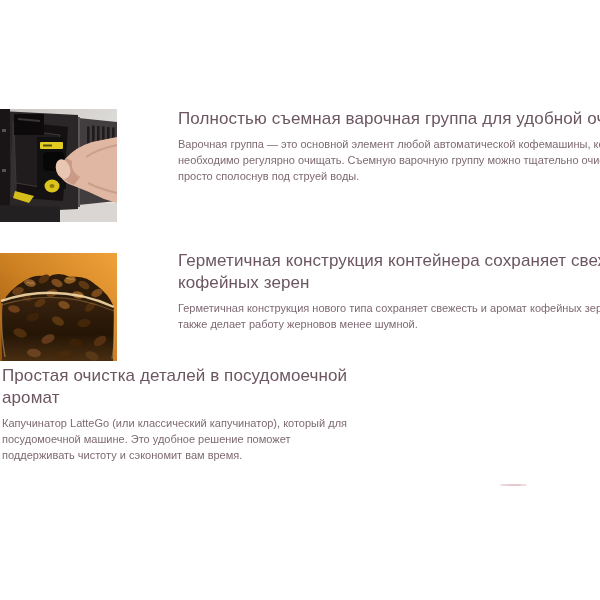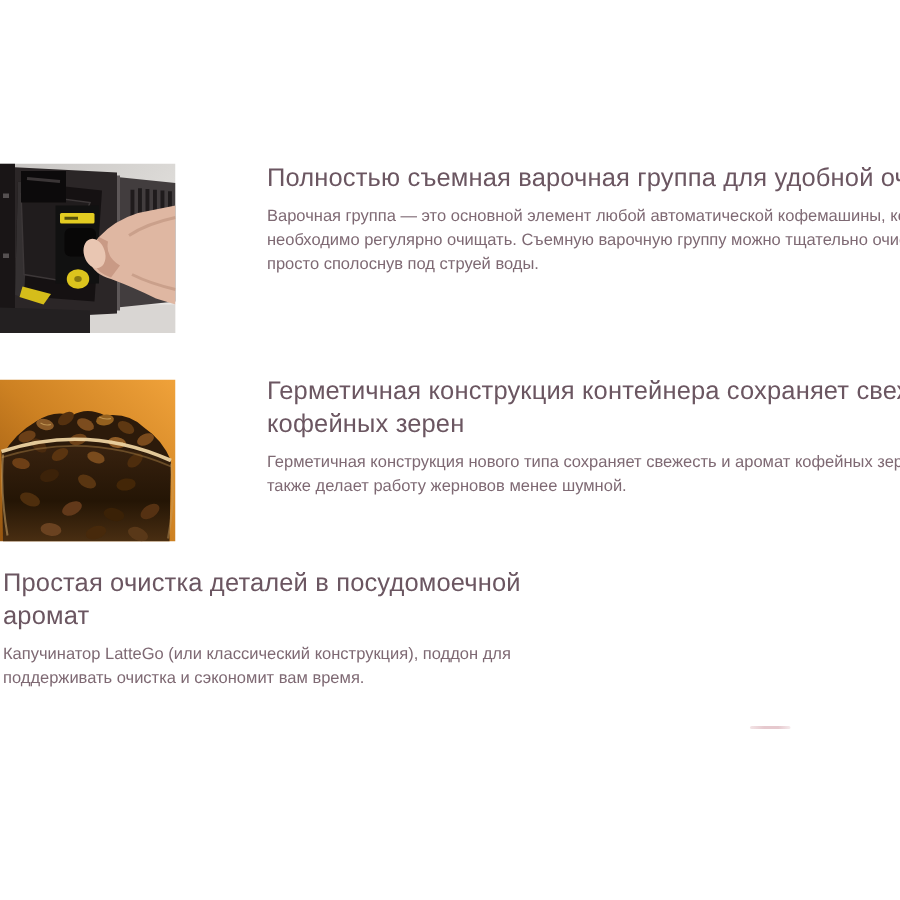--- a/index.html
+++ b/index.html
@@ -155,26 +155,27 @@
     <h3 class="feature-heading">
       <span>Герметичная конструкция контейнера сохраняет свежесть</span>
       <span>кофейных зерен</span>
     </h3>
     <p class="feature-body">
       <span>Герметичная конструкция нового типа сохраняет свежесть и аромат кофейных зерен, а</span>
       <span>также делает работу жерновов менее шумной.</span>
     </p>
   </div>
 
-  <div class="abs" style="left:2px;top:378px;width:330px;">
+  <div class="abs" style="left:2px;top:365px;width:330px;">
     <h3 class="feature-heading">
       <span>Простая очистка деталей в посудомоечной</span>
       <span>аромат</span>
     </h3>
     <p class="feature-body">
-      <span>Капучинатор LatteGo (или классический конструкция), поддон для</span>
-      <span>поддерживать очистка и сэкономит вам время.</span>
+      <span>Капучинатор LatteGo (или классический капучинатор), который для</span>
+      <span>посудомоечной машине. Это удобное решение поможет</span>
+      <span>поддерживать чистоту и сэкономит вам время.</span>
     </p>
   </div>
 
   <div class="faded-line"></div>
 
 </div>
 
 </body></html>

